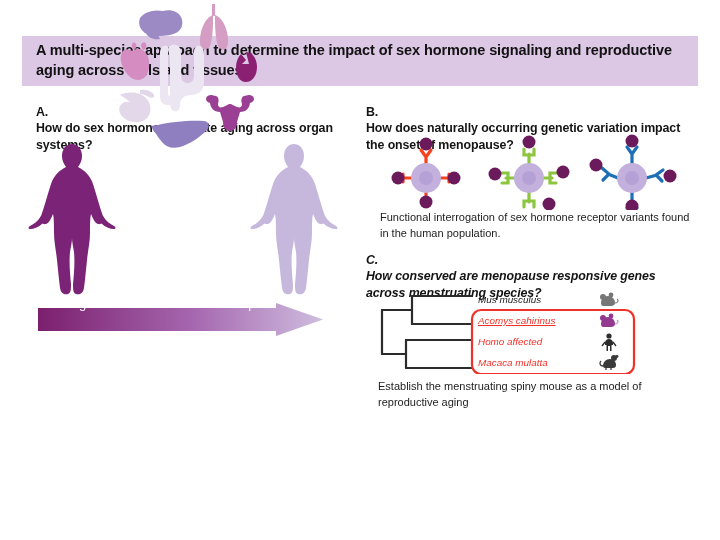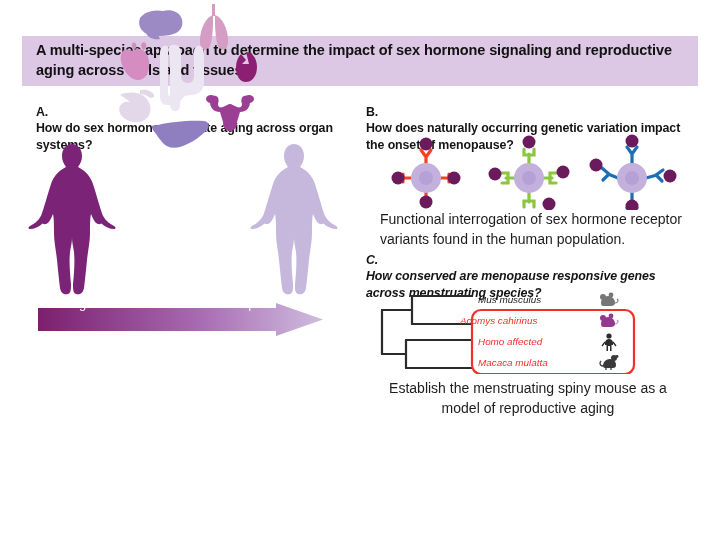--- a/index.html
+++ b/index.html
@@ -26,25 +26,25 @@
     line-height:1.32;letter-spacing:-0.1px;
   }
   .panel-heading .lbl{display:inline-block;width:15px;}
   .panel-heading .q{display:inline-block;vertical-align:top;}
   #heading-a{left:36px;top:104px;width:310px;}
   #heading-b{left:366px;top:104px;width:330px;}
   #heading-c{left:366px;top:252px;width:330px;font-style:italic;}
 
   
   .caption{
-    position:absolute;font-size:14px;color:#1d1d1d;line-height:1.42;
+    position:absolute;font-size:11px;color:#1d1d1d;line-height:1.42;
   }
   #caption-a{left:36px;top:350px;width:300px;}
   #caption-b{left:380px;top:210px;width:310px;}
-  #caption-c{left:378px;top:379px;width:300px;text-align:center;}
+  #caption-c{left:378px;top:379px;width:300px;}
 
   
   #panel-a-figure{position:absolute;left:28px;top:138px;width:320px;height:165px;}
   #organ-cluster{position:absolute;left:118px;top:0px;width:145px;height:150px;}
 
   
   #lifespan-arrow{position:absolute;left:38px;top:303px;width:285px;height:33px;}
   #lifespan-arrow-label{
     position:absolute;left:48px;top:296px;width:230px;
     font-size:13px;color:#ffffff;
@@ -53,21 +53,21 @@
   
   #receptor-figure{position:absolute;left:390px;top:134px;width:310px;height:76px;}
 
   
   #tree-figure{position:absolute;left:376px;top:288px;width:260px;height:86px;}
   .tree-label{
     position:absolute;font-size:9.9px;font-style:italic;line-height:1;
     white-space:nowrap;
   }
   #tree-label-0{left:478px;top:295px;color:#1b1b1b;}
-  #tree-label-1{left:460px;top:316px;color:#f0312a;}
+  #tree-label-1{left:478px;top:316px;color:#f0312a;text-decoration:underline;}
   #tree-label-2{left:478px;top:337px;color:#f0312a;}
   #tree-label-3{left:478px;top:358px;color:#f0312a;font-style:italic;}
   .species-icon{position:absolute;}
 </style>
 </head>
 <body>
 
 <div class="stage">
 
   <div id="title-banner">

